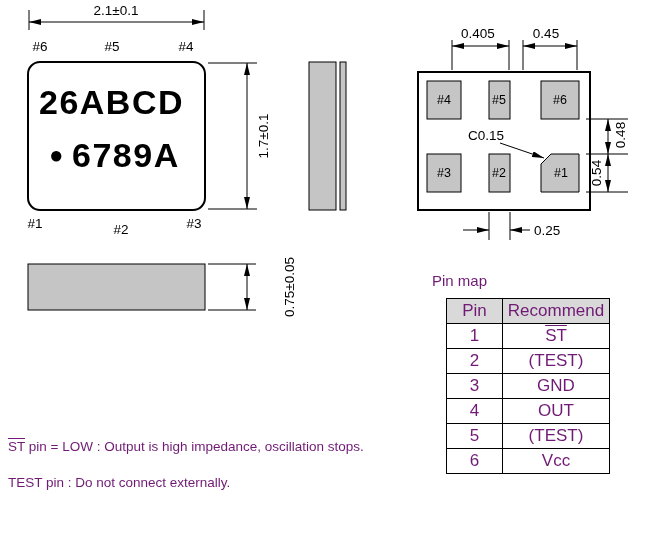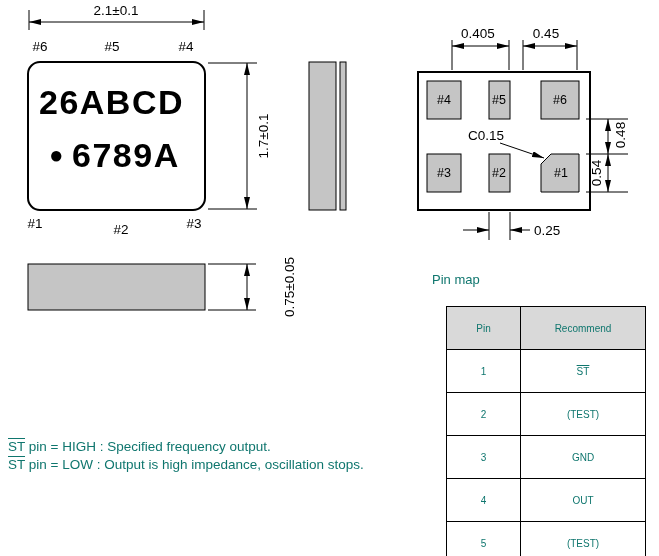--- a/index.html
+++ b/index.html
@@ -3,36 +3,36 @@
 <meta charset="utf-8">
 <style>
   :root{
     --pad-fill:#c5c5c5;
     --header-bg:#d9d9d9;
     --line:#000000;
   }
   html,body{margin:0;padding:0;background:#fff;}
   .canvas{
     position:relative;width:659px;height:556px;background:#fff;
-    font-family:"Liberation Sans",sans-serif;color:#0f766e;overflow:hidden;
+    font-family:"Liberation Sans",sans-serif;color:#701a75;overflow:hidden;
   }
   .canvas > svg{position:absolute;left:0;top:0;}
   svg line{stroke:var(--line);stroke-width:1;}
   svg .outline{fill:#fff;stroke:var(--line);stroke-width:2;}
   svg .pad{fill:var(--pad-fill);stroke:var(--line);stroke-width:1;}
   svg text{font-family:"Liberation Sans",sans-serif;fill:#000;font-size:13.5px;}
   svg .marking{font-size:34px;font-weight:bold;}
   svg .dot{font-size:24px;}
   svg .pad-label{font-size:12.5px;}
   .pinmap{position:absolute;left:430px;top:272px;}
-  .pinmap-title{font-size:13px;margin:0 0 19px 2px;}
+  .pinmap-title{font-size:15px;margin:0 0 9px 2px;}
   .pinmap table{border-collapse:collapse;margin-left:16px;}
   .pinmap th,.pinmap td{
-    border:1px solid #000;font-size:10px;font-weight:normal;
-    text-align:center;height:24px;padding:9px;
+    border:1px solid #000;font-size:17px;font-weight:normal;
+    text-align:center;height:24px;padding:0;
   }
   .pinmap th:first-child,.pinmap td:first-child{width:55px;}
   .pinmap th:last-child,.pinmap td:last-child{width:106px;}
   .pinmap thead th{background:var(--header-bg);}
   .notes{position:absolute;left:8px;top:438px;font-size:13.5px;line-height:17.5px;}
   .notes .gap{height:18px;}
   .ov{text-decoration:overline;}
 </style>
 </head>
 <body>
@@ -176,18 +176,18 @@
         </tr>
         <tr>
           <td>6</td>
           <td>Vcc</td>
         </tr>
       </tbody>
     </table>
   </div>
 
   <div class="notes">
-    <div><span class="ov">ST</span><span> pin = HIGH : Specified frequency output.</span></div>
     <div><span class="ov">ST</span><span> pin = LOW : Output is high impedance, oscillation stops.</span></div>
     <div class="gap"></div>
+    <div>TEST pin : Do not connect externally.</div>
   </div>
 
 </div>
 
 </body></html>

